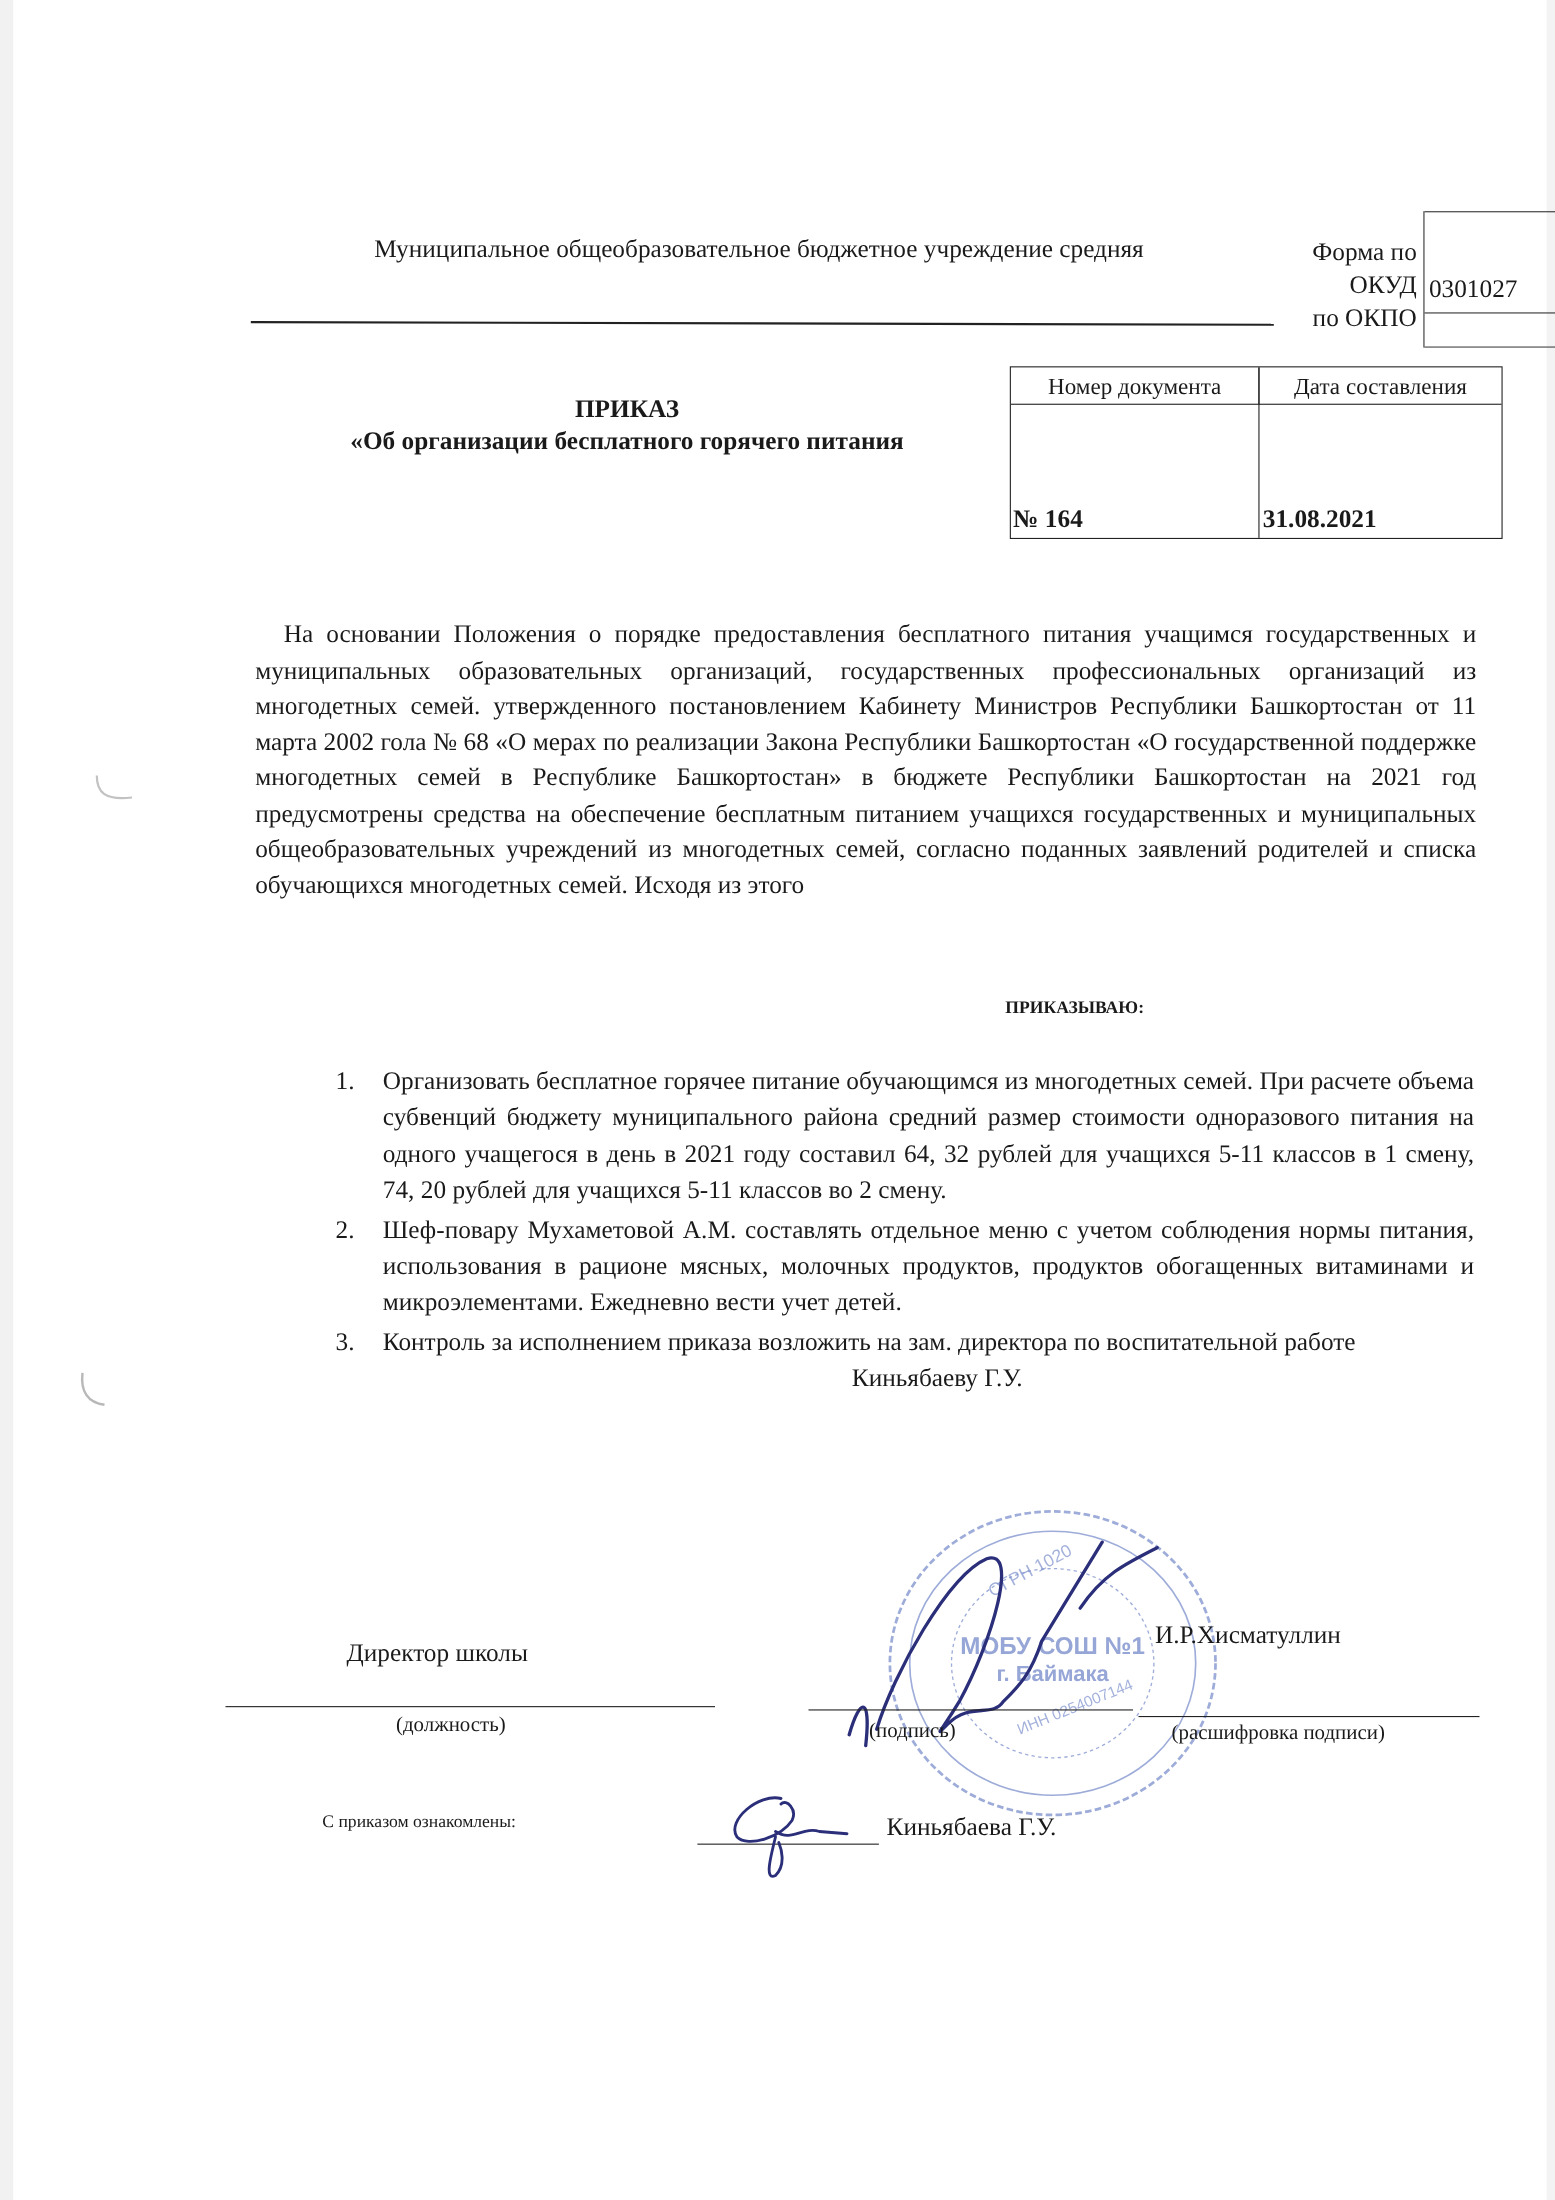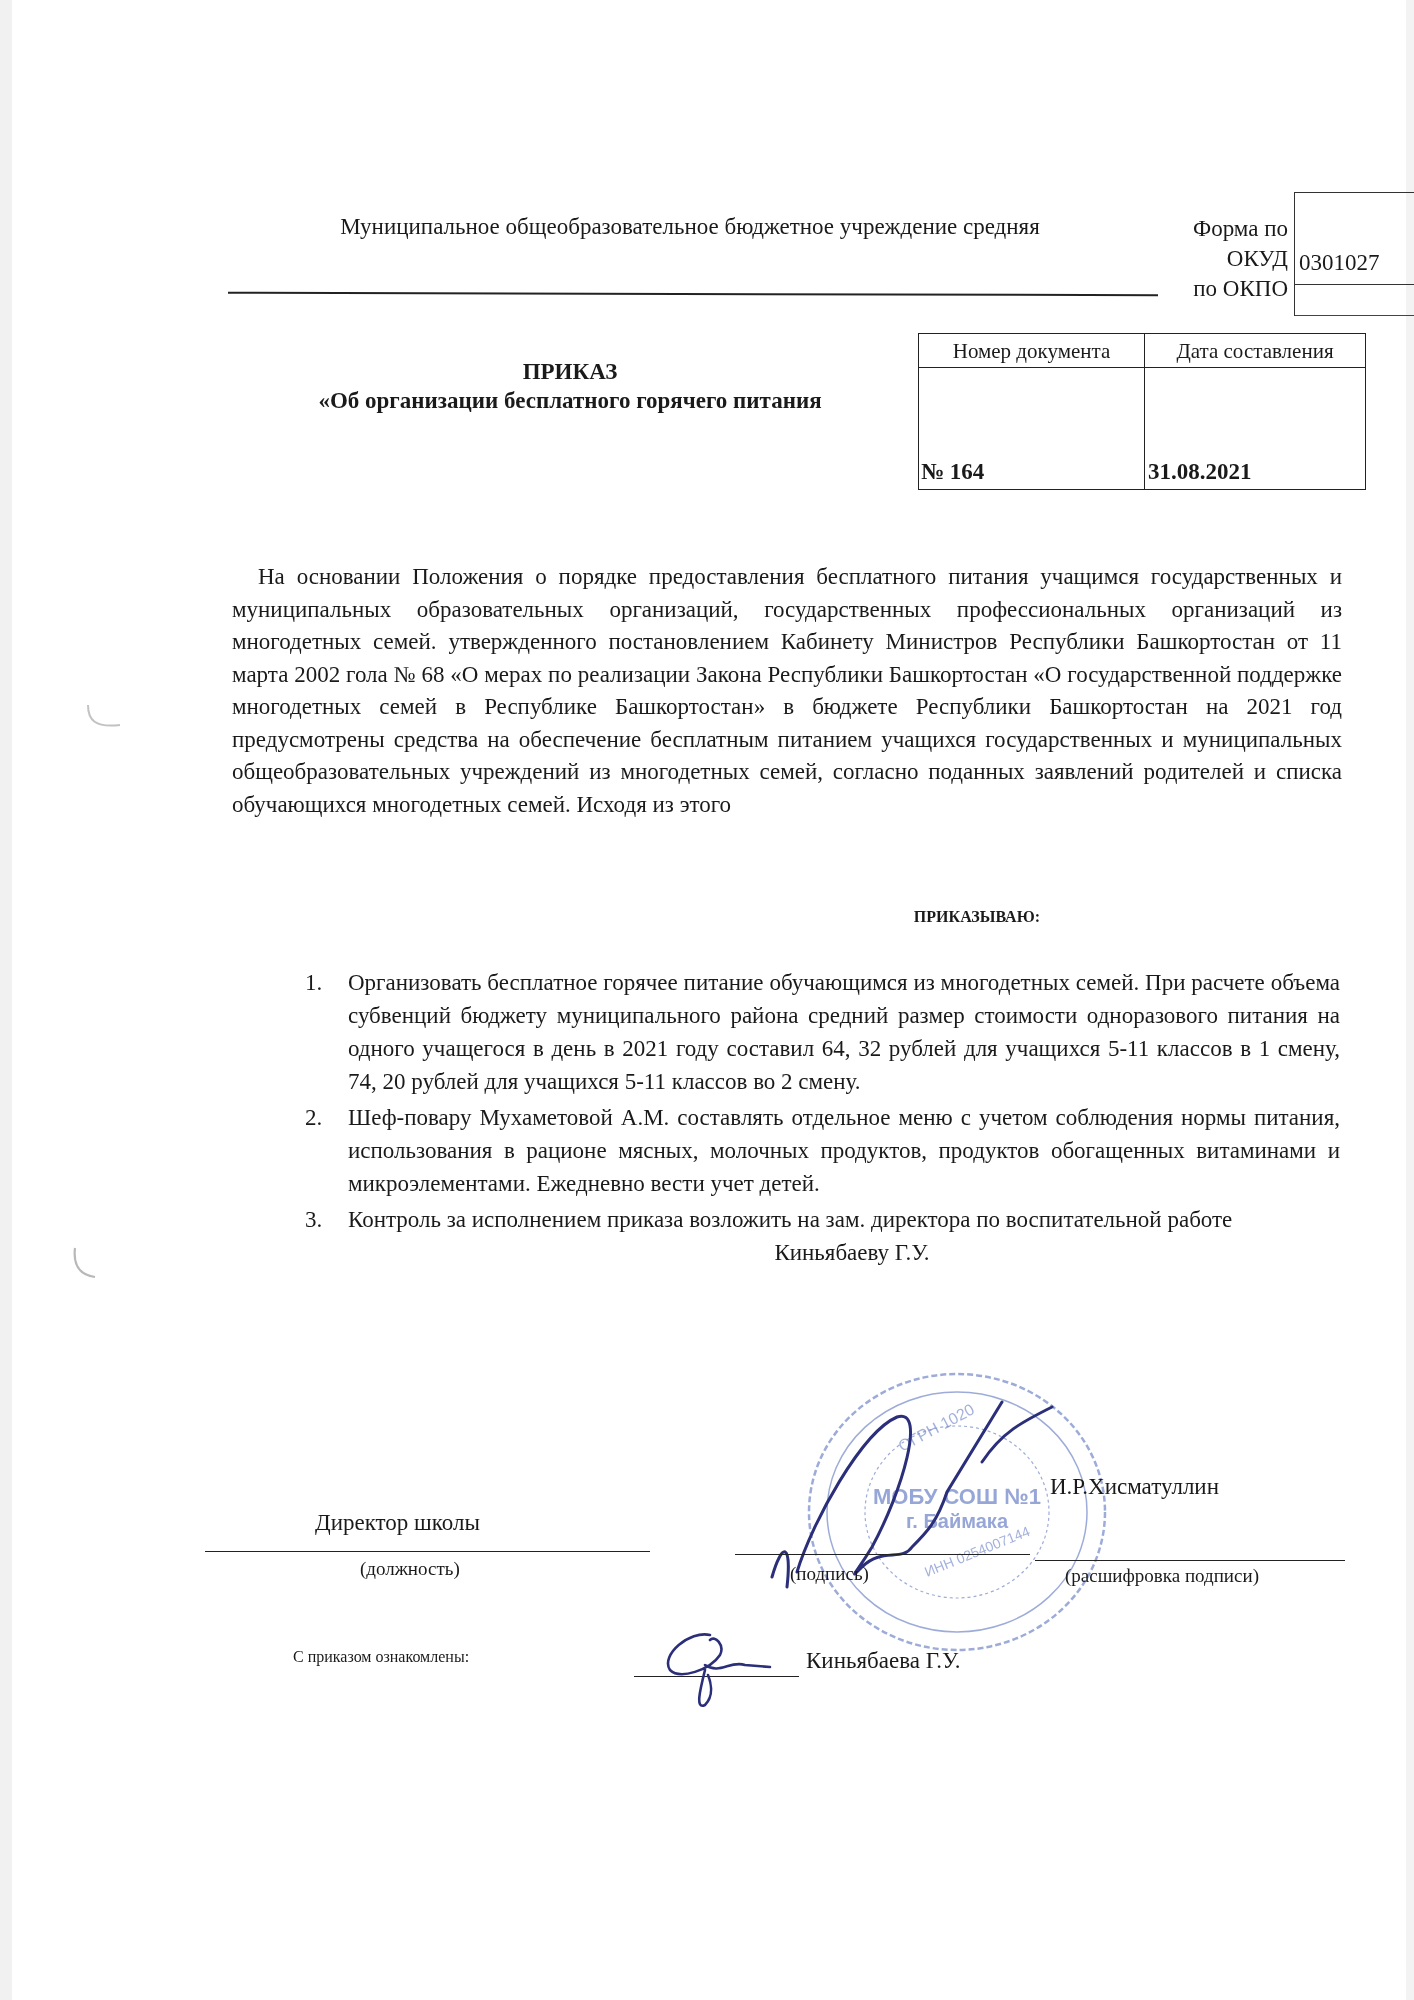--- a/index.html
+++ b/index.html
@@ -51,21 +51,21 @@
   }
   .order-head {
     left: 640px; top: 908px; width: 400px; text-align: right;
     font-weight: bold; font-size: 16px;
   }
   .list { left: 305px; top: 966px; width: 1035px; font-size: 23px; line-height: 33px; }
   .item { position: relative; padding-left: 43px; text-align: justify; margin-bottom: 3px; }
   .item .num { position: absolute; left: 0; top: 0; }
   .item .cont-name { display: block; text-align: center; margin-left: 16px; }
 
-  .sig-pos { left: 315px; top: 1490px; font-size: 23px; margin-top: 20px; }
+  .sig-pos { left: 315px; top: 1490px; font-size: 23px; }
   .sig-name { left: 1050px; top: 1474px; font-size: 23px; }
   .line { height: 0; border-top: 1.5px solid #222; }
   .l1 { left: 205px; top: 1551px; width: 445px; }
   .l2 { left: 735px; top: 1554px; width: 295px; }
   .l3 { left: 1035px; top: 1560px; width: 310px; }
   .cap { font-size: 19px; }
   .cap1 { left: 360px; top: 1558px; }
   .cap2 { left: 790px; top: 1563px; text-align: center; }
   .cap3 { left: 1065px; top: 1565px; }
 

